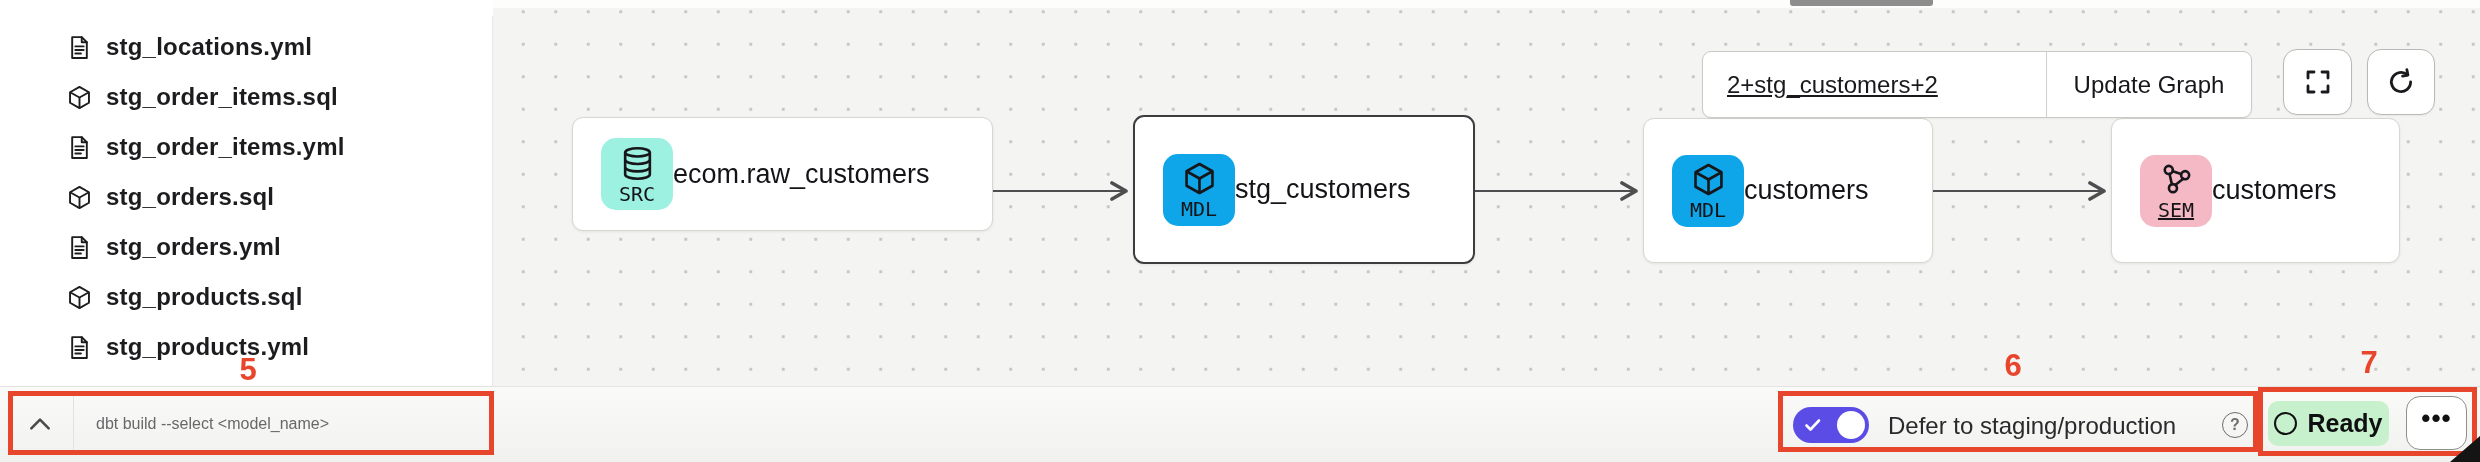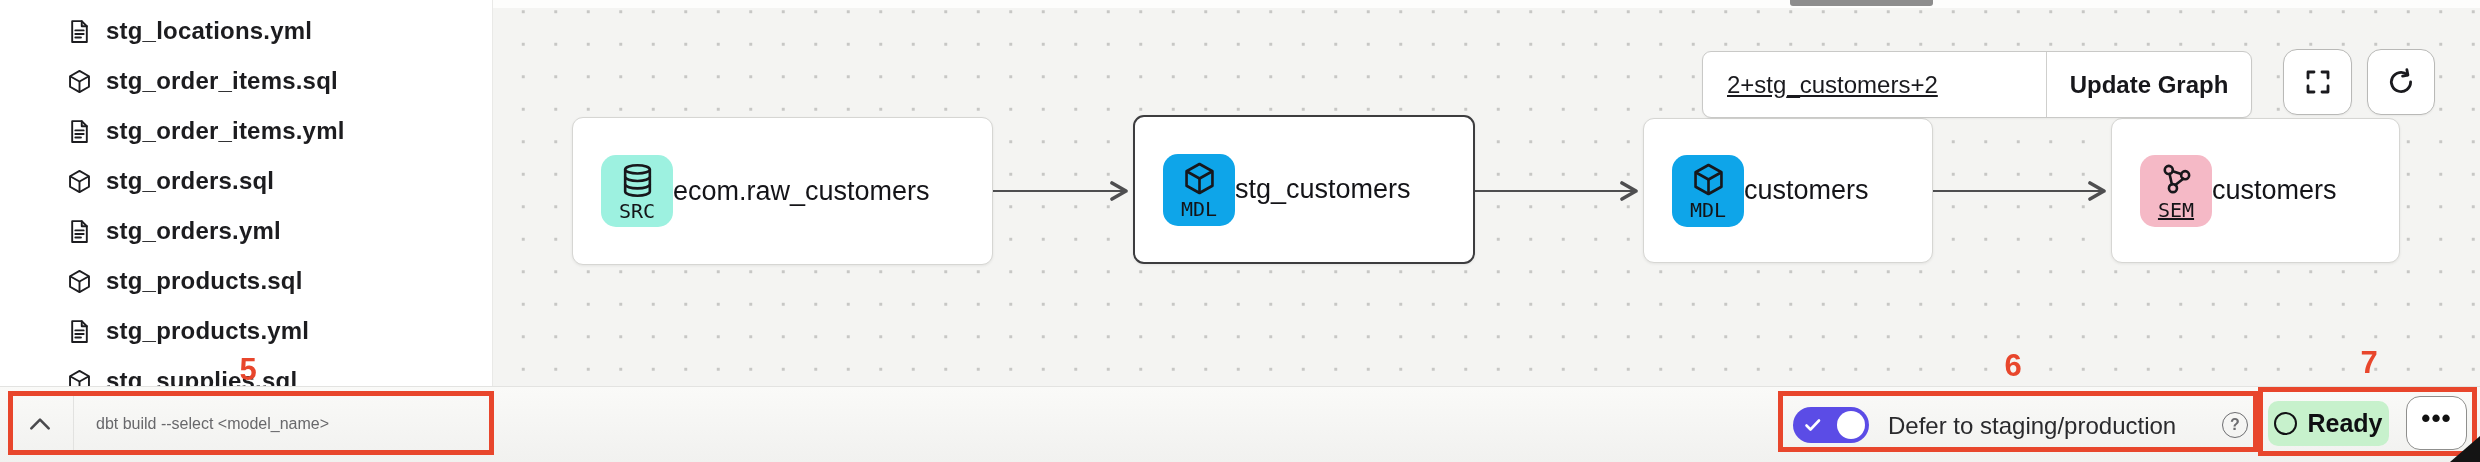--- a/index.html
+++ b/index.html
@@ -14,21 +14,21 @@
     font-family:"Liberation Sans",sans-serif;
     background:#ffffff;
     position:relative;
     overflow:hidden;
     color:var(--ink);
   }
   .abs{position:absolute;}
 
   
   .sidebar{
-    left:0;top:0;width:493px;height:386px;
+    left:0;top:16px;width:493px;height:386px;
     background:#ffffff;border-right:1px solid #e9e9e7;
     z-index:1;
   }
   .file-row{
     position:absolute;left:66px;height:50px;width:420px;
     display:flex;align-items:center;gap:13px;cursor:pointer;
   }
   .file-row .fi{width:27px;height:27px;flex:0 0 27px;color:#1d1d20;}
   .file-row .fi svg{width:100%;height:100%;}
   .file-label{
@@ -82,21 +82,21 @@
     display:flex;align-items:stretch;box-shadow:0 1px 2px rgba(0,0,0,.05);
   }
   .selector-input{
     width:343px;border:none;outline:none;background:transparent;
     font-family:"Liberation Sans",sans-serif;font-size:24px;color:#1a1a1e;
     padding:0 0 0 24px;border-radius:9px 0 0 9px;text-decoration:underline;
   }
   .combo-divider{width:1px;background:#cfcfcd;}
   .update-graph-btn{
     flex:1;border:none;background:transparent;cursor:pointer;
-    font-family:"Liberation Sans",sans-serif;font-size:24px;font-weight:700;color:#17171b;
+    font-family:"Liberation Sans",sans-serif;font-size:24px;font-weight:400;color:#17171b;
     border-radius:0 9px 9px 0;
   }
   .icon-btn{
     position:absolute;background:#ffffff;border:1.5px solid #b9b9b7;border-radius:14px;
     display:flex;align-items:center;justify-content:center;cursor:pointer;
     box-shadow:0 1px 2px rgba(0,0,0,.05);color:#1a1a1e;
   }
   .icon-btn svg{width:32px;height:32px;}
 
   
@@ -268,21 +268,21 @@
     <defs>
       <marker id="arrow" markerWidth="12" markerHeight="12" refX="8" refY="5" orient="auto">
         <path d="M1 1 L8 5 L1 9" fill="none" stroke="#4e4e50" stroke-width="1.8" stroke-linecap="round" stroke-linejoin="round"></path>
       </marker>
     </defs>
     <line x1="500" y1="191" x2="633" y2="191" stroke="#4e4e50" stroke-width="2" marker-end="url(#arrow)"></line>
     <line x1="982" y1="191" x2="1143" y2="191" stroke="#4e4e50" stroke-width="2" marker-end="url(#arrow)"></line>
     <line x1="1440" y1="191" x2="1611" y2="191" stroke="#4e4e50" stroke-width="2" marker-end="url(#arrow)"></line>
   </svg>
 
-  <div class="node" style="left:79px;top:117px;width:421px;height:148px">
+  <div class="node" style="left:79px;top:117px;width:421px;height:114px">
     <div class="badge badge-src">
       <svg viewBox="0 0 24 24" fill="none" stroke="currentColor" stroke-width="1.7">
         <ellipse cx="12" cy="4.8" rx="8" ry="2.7"></ellipse>
         <path d="M4 4.8 V19.2 C4 20.7 7.6 21.9 12 21.9 C16.4 21.9 20 20.7 20 19.2 V4.8"></path>
         <path d="M4 9.6 C4 11.1 7.6 12.3 12 12.3 C16.4 12.3 20 11.1 20 9.6"></path>
         <path d="M4 14.4 C4 15.9 7.6 17.1 12 17.1 C16.4 17.1 20 15.9 20 14.4"></path>
       </svg>
       <span class="badge-label">SRC</span>
     </div>
     <span class="node-title">ecom.raw_customers</span>

